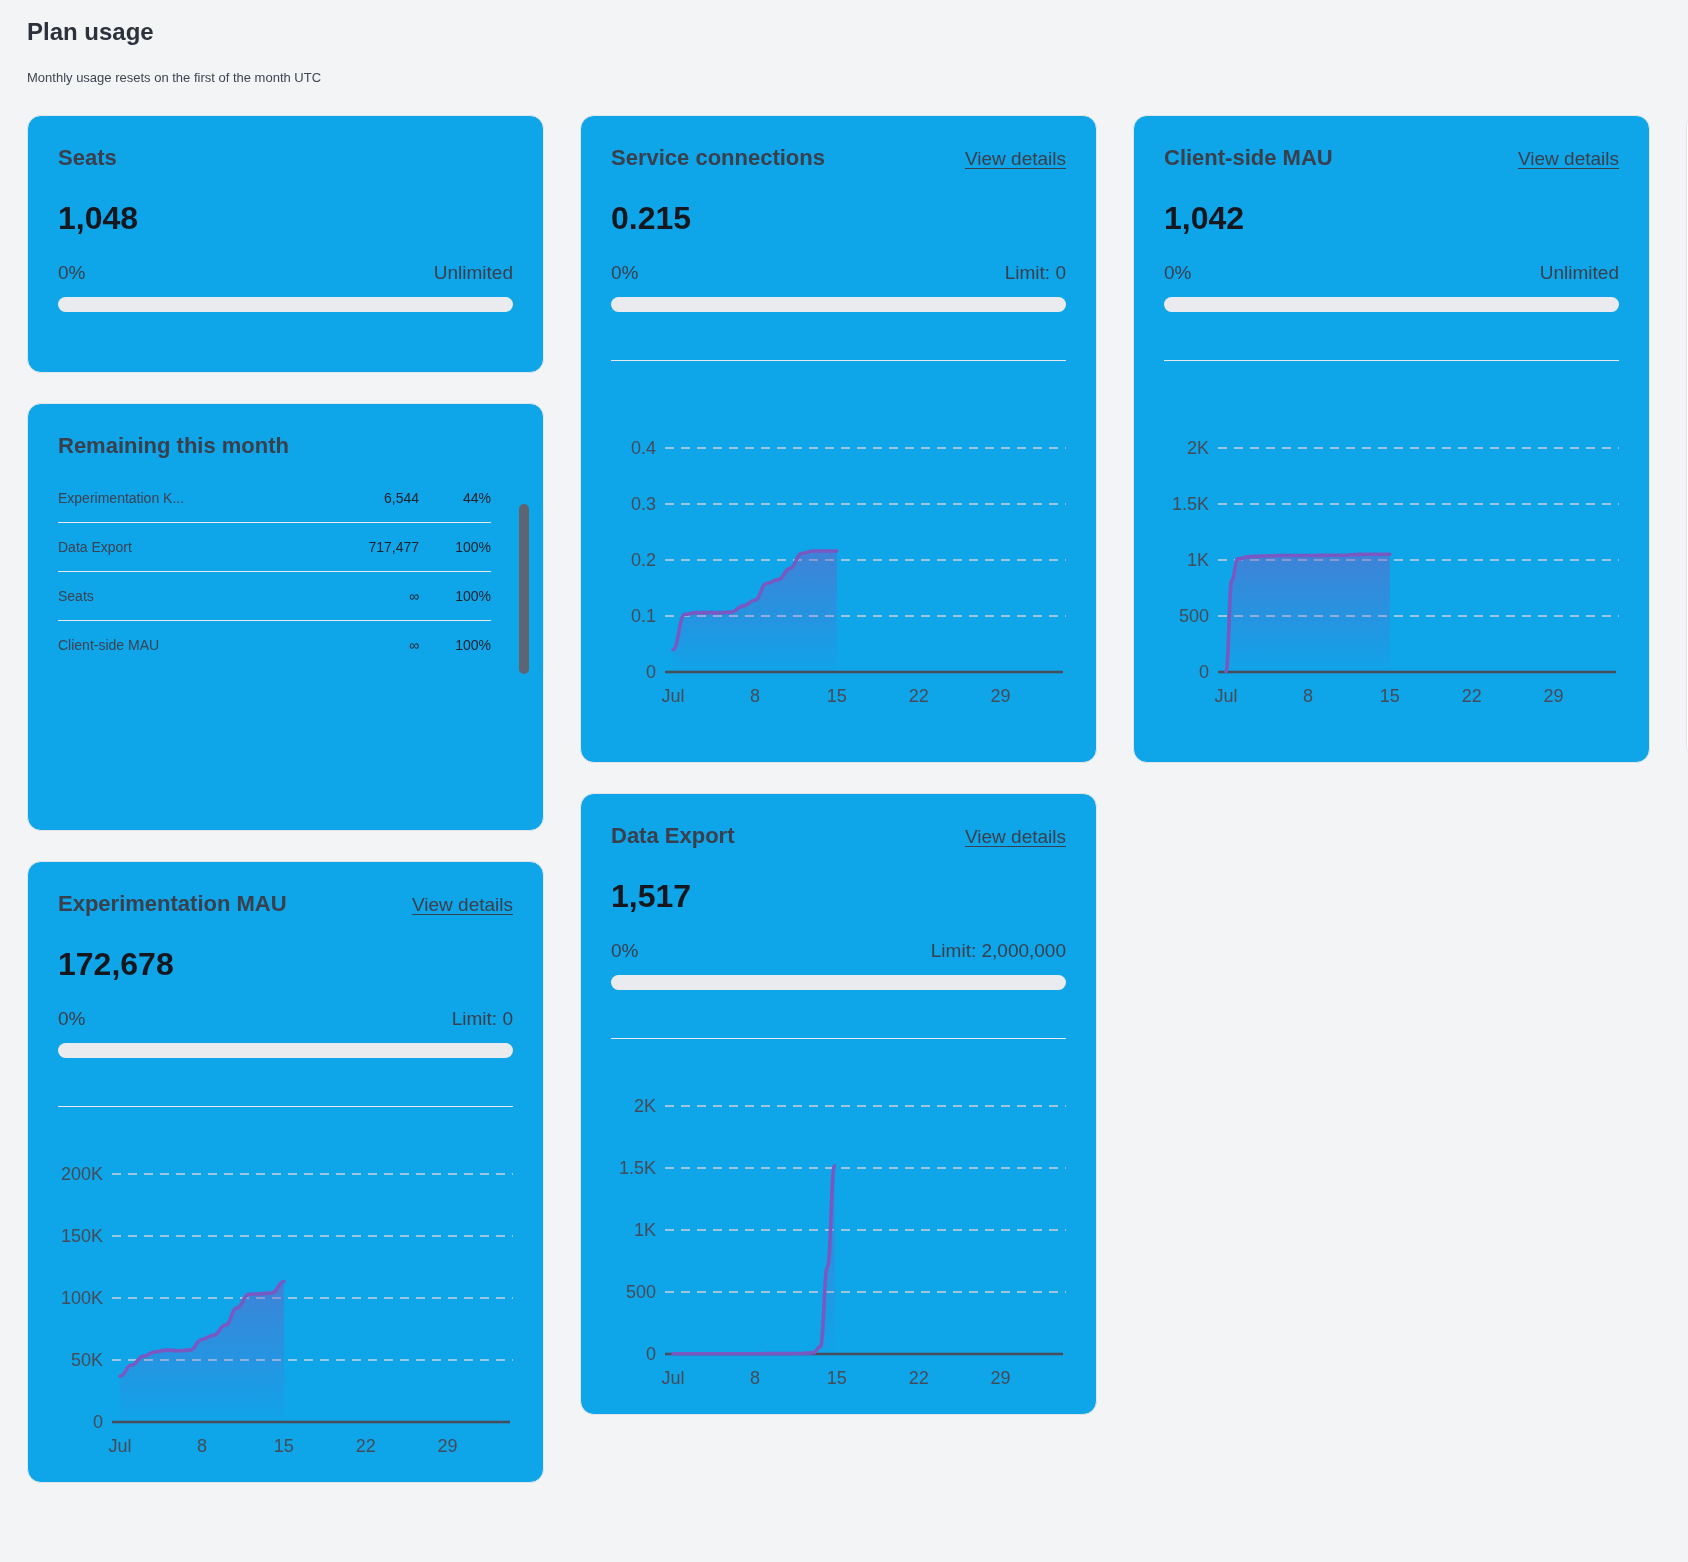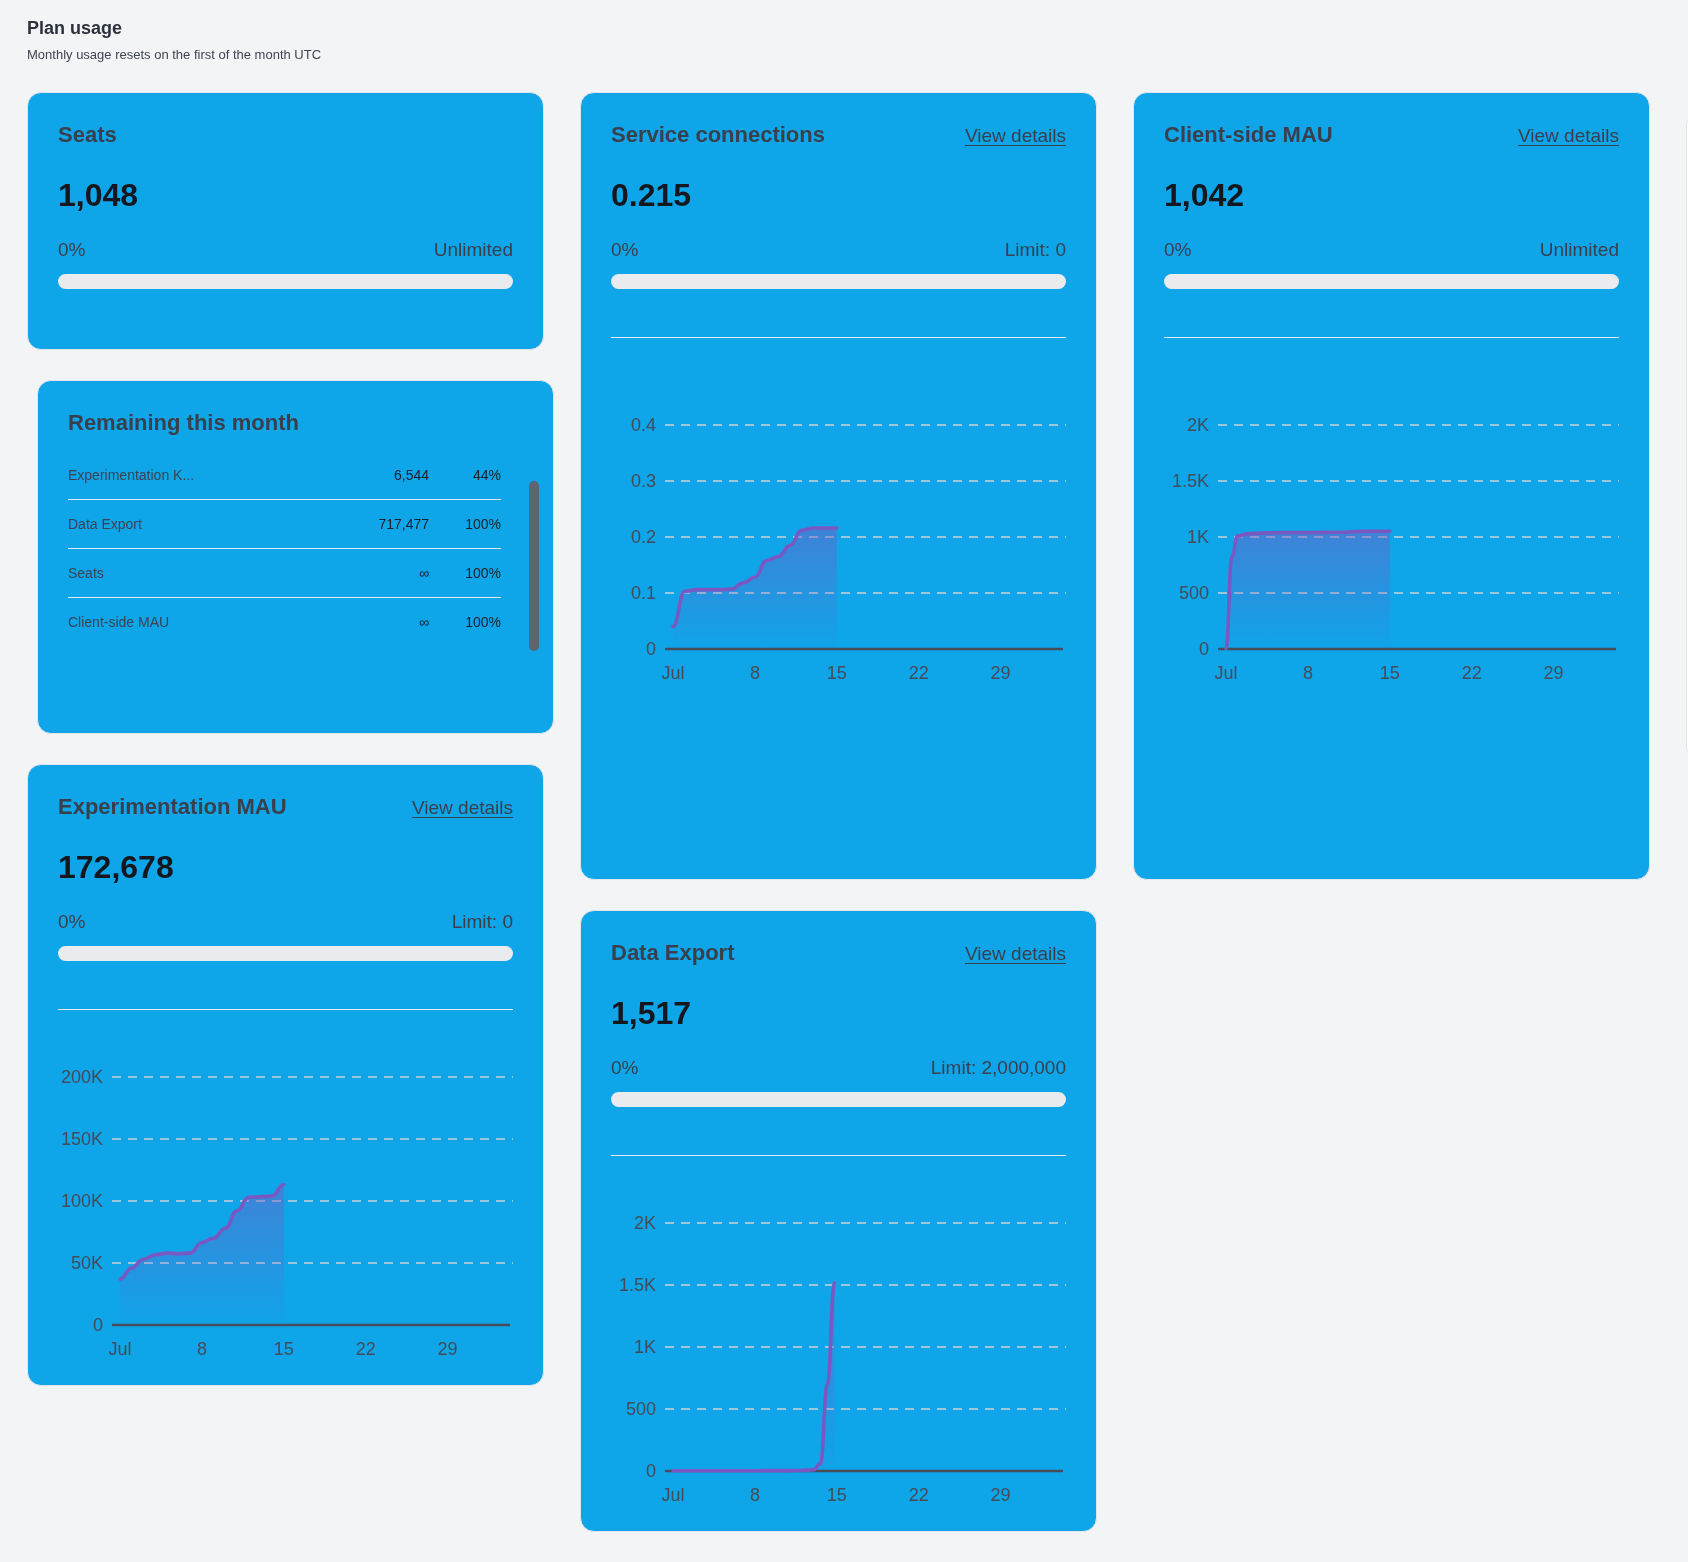--- a/index.html
+++ b/index.html
@@ -1,27 +1,27 @@
 <!DOCTYPE html>
 <html><head>
 <meta charset="utf-8">
 <style>
   html,body{margin:0;padding:0;width:1688px;height:1562px;overflow:hidden;
     background:#f3f4f6;font-family:"Liberation Sans","DejaVu Sans",sans-serif;color:#3a3f4c;}
   .wrap{position:relative;width:1688px;height:1562px;}
   .pagehead{padding:18px 0 0 27px;}
-  .pagehead h1{margin:0 0 8px 0;font-size:18px;font-weight:700;color:#2c313c;}
+  .pagehead h1{margin:0 0 24px 0;font-size:24px;font-weight:700;color:#2c313c;}
   .pagehead p{margin:0 0 30px 0;font-size:13px;font-weight:400;color:#3f4551;}
   .grid{display:flex;gap:36px;padding-left:27px;}
   .col{display:flex;flex-direction:column;width:517px;flex:0 0 517px;}
   .card{box-sizing:border-box;width:517px;background:#0ea5e9;border:1px solid #e3e5ea;
     border-radius:14px;padding:28px 30px;margin-bottom:30px;position:relative;}
   .h-seats{height:258px;}
-  .h-remaining{height:354px;margin-left:10px;}
-  .h-chart-sm{height:788px;}
+  .h-remaining{height:428px;}
+  .h-chart-sm{height:648px;}
   .h-chart-lg{height:622px;}
   .chead{display:flex;justify-content:space-between;align-items:baseline;margin-bottom:26px;}
   .chead h2{margin:0;font-size:22px;font-weight:700;color:#3a3f4c;line-height:28px;}
   .vlink{font-size:19px;color:#3a3f4c;text-decoration:underline;text-underline-offset:3px;cursor:pointer;}
   .val{font-size:32px;font-weight:700;color:#14171d;line-height:40px;margin-bottom:24px;}
   .meta{display:flex;justify-content:space-between;font-size:19px;color:#3a3f4c;margin-bottom:13px;}
   .bar{height:15px;border-radius:8px;background:#e9ebee;overflow:hidden;}
   .bar .fill{height:100%;background:#7a58c2;border-radius:8px;}
   .divider{height:1px;background:#e7e9ed;margin-top:48px;}
   svg.chart{display:block;}

